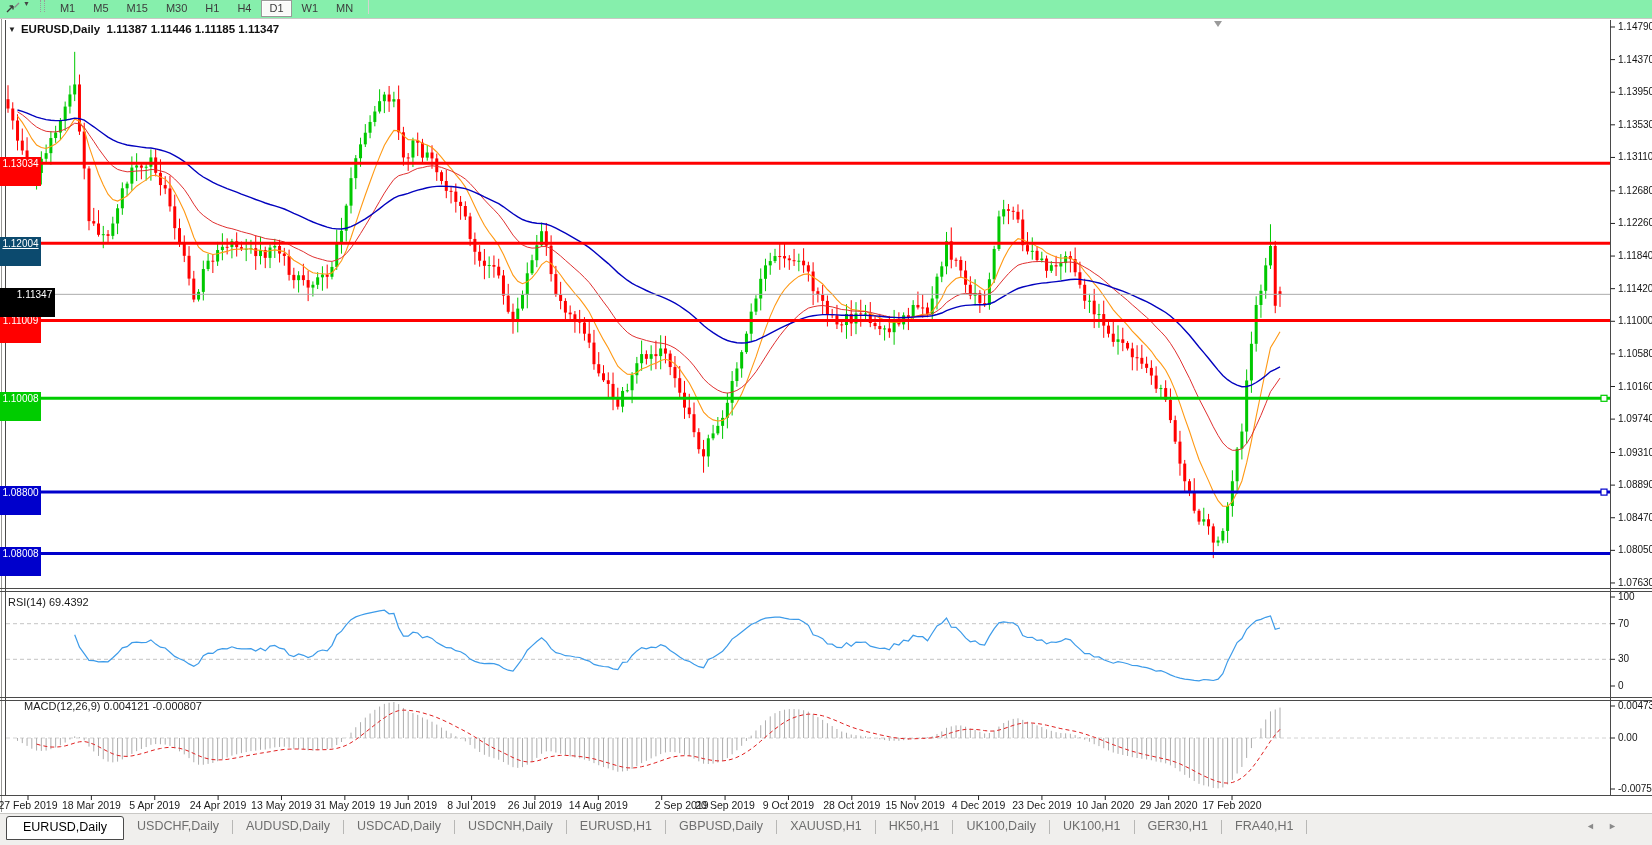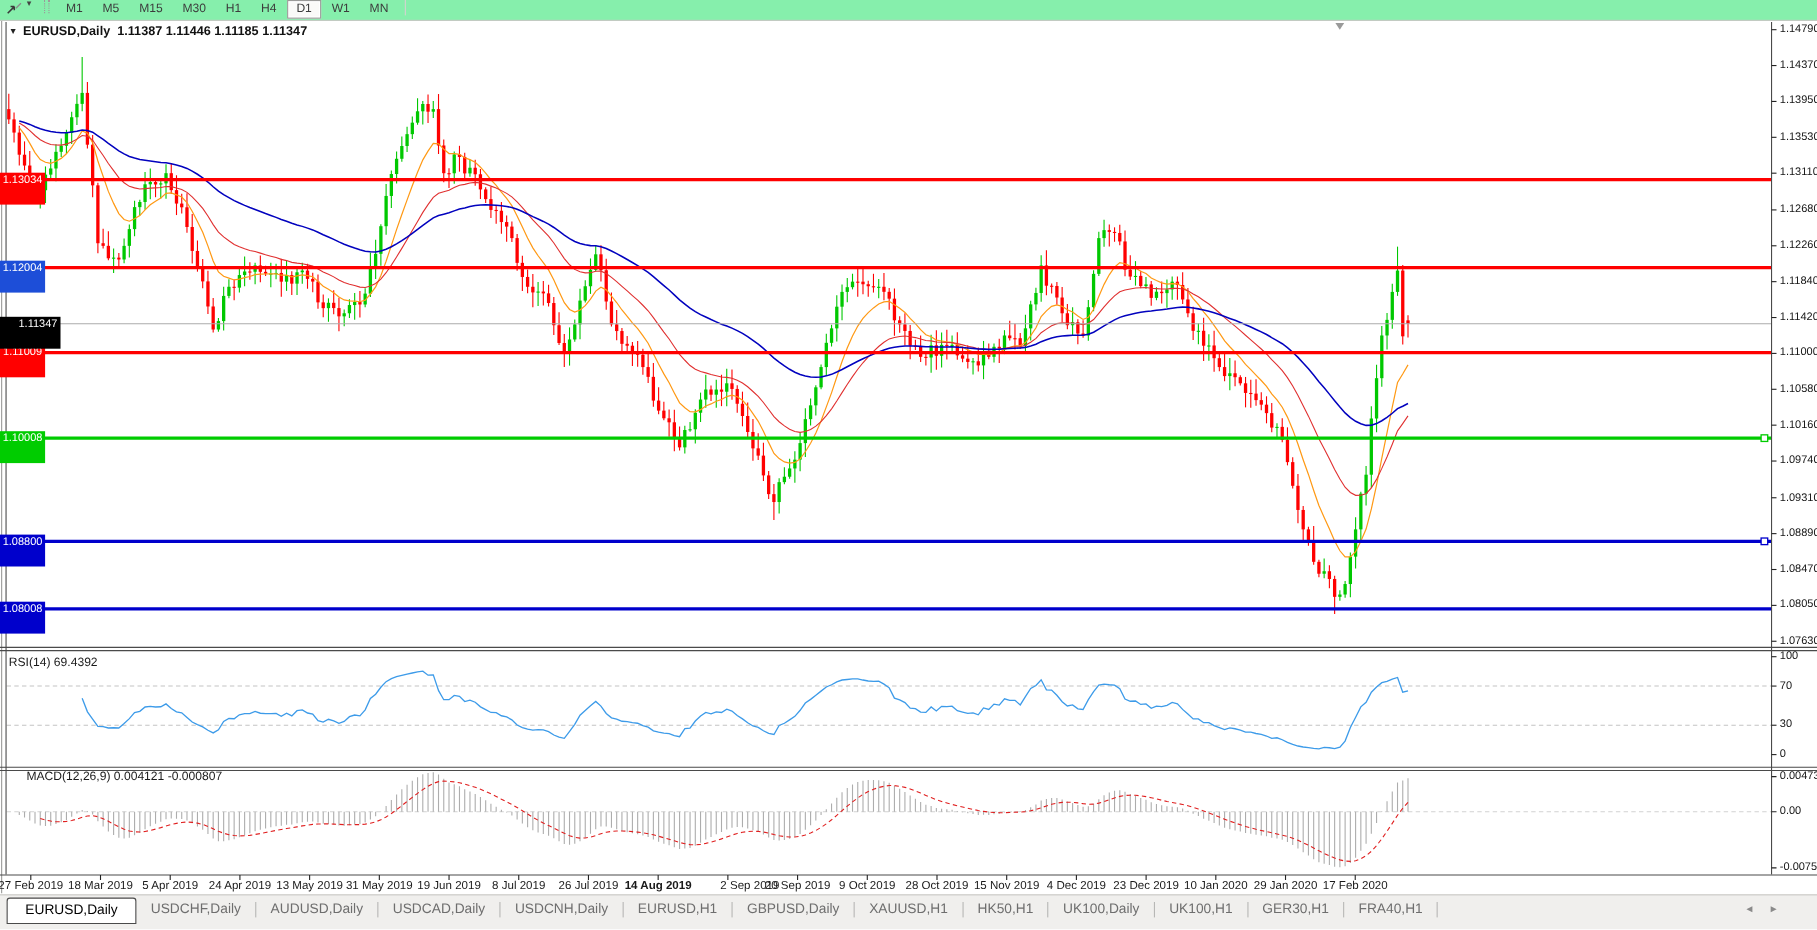--- a/index.html
+++ b/index.html
@@ -970,21 +970,21 @@
     <div class="hdr">
       <span class="tri">▼</span><span>EURUSD,Daily</span>&nbsp;&nbsp;<span style="font-weight:700">1.11387 1.11446 1.11185 1.11347</span>
     </div>
     <div class="pane-label" style="left:8px;top:596px;">
       <span>RSI(14)</span> <span>69.4392</span>
     </div>
     <div class="pane-label" style="left:8px;top:700px;padding-left:16px;">
       <span>MACD(12,26,9)</span> <span>0.004121 -0.000807</span>
     </div>
   <div class="pricebox" style="left: 0px; top: 156.842px; background: rgb(255, 0, 0);">1.13034</div>
-      <div class="pricebox" style="left: 0px; top: 236.821px; background: #1d4ed8;">1.12004</div>
+      <div class="pricebox" style="left: 0px; top: 236.821px; background: #0c4a6e; text-decoration: underline;">1.12004</div>
       <div class="pricebox" style="left: 0px; top: 314.083px; background: rgb(255, 0, 0);">1.11009</div>
       <div class="pricebox" style="left: 0px; top: 391.811px; background: rgb(0, 204, 0);">1.10008</div>
       <div class="pricebox" style="left: 0px; top: 485.612px; background: rgb(0, 0, 204);">1.08800</div>
       <div class="pricebox" style="left: 0px; top: 547.111px; background: rgb(0, 0, 204);">1.08008</div>
       <div class="pricebox" style="left: 0px; top: 287.837px; background: rgb(0, 0, 0); padding-left: 14px;">1.11347</div>
       <div class="ytick" style="left: 1618px; top: 20.9885px;">1.14790</div>
       <div class="ytick" style="left: 1618px; top: 53.6015px;">1.14370</div>
       <div class="ytick" style="left: 1618px; top: 86.2145px;">1.13950</div>
       <div class="ytick" style="left: 1618px; top: 118.828px;">1.13530</div>
       <div class="ytick" style="left: 1618px; top: 151.44px;">1.13110</div>
@@ -1010,21 +1010,21 @@
       <div class="ytick" style="left: 1618px; top: 783px;">-0.00758</div>
       <div class="datelbl" style="left: -14px; top: 799px;">27 Feb 2019</div>
       <div class="datelbl" style="left: 49.37px; top: 799px;">18 Mar 2019</div>
       <div class="datelbl" style="left: 112.74px; top: 799px;">5 Apr 2019</div>
       <div class="datelbl" style="left: 176.11px; top: 799px;">24 Apr 2019</div>
       <div class="datelbl" style="left: 239.48px; top: 799px;">13 May 2019</div>
       <div class="datelbl" style="left: 302.85px; top: 799px;">31 May 2019</div>
       <div class="datelbl" style="left: 366.22px; top: 799px;">19 Jun 2019</div>
       <div class="datelbl" style="left: 429.59px; top: 799px;">8 Jul 2019</div>
       <div class="datelbl" style="left: 492.96px; top: 799px;">26 Jul 2019</div>
-      <div class="datelbl" style="left: 556.33px; top: 799px; font-weight: bold;">14 Aug 2019</div>
+      <div class="datelbl" style="left: 556.33px; top: 799px;">14 Aug 2019</div>
       <div class="datelbl" style="left: 619.7px; top: 799px; padding-left: 20px;">2 Sep 2019</div>
       <div class="datelbl" style="left: 683.07px; top: 799px;">20 Sep 2019</div>
       <div class="datelbl" style="left: 746.44px; top: 799px;">9 Oct 2019</div>
       <div class="datelbl" style="left: 809.81px; top: 799px;">28 Oct 2019</div>
       <div class="datelbl" style="left: 873.18px; top: 799px;">15 Nov 2019</div>
       <div class="datelbl" style="left: 936.55px; top: 799px;">4 Dec 2019</div>
       <div class="datelbl" style="left: 999.92px; top: 799px;">23 Dec 2019</div>
       <div class="datelbl" style="left: 1063.29px; top: 799px;">10 Jan 2020</div>
       <div class="datelbl" style="left: 1126.66px; top: 799px;">29 Jan 2020</div>
       <div class="datelbl" style="left: 1190.03px; top: 799px;">17 Feb 2020</div>

